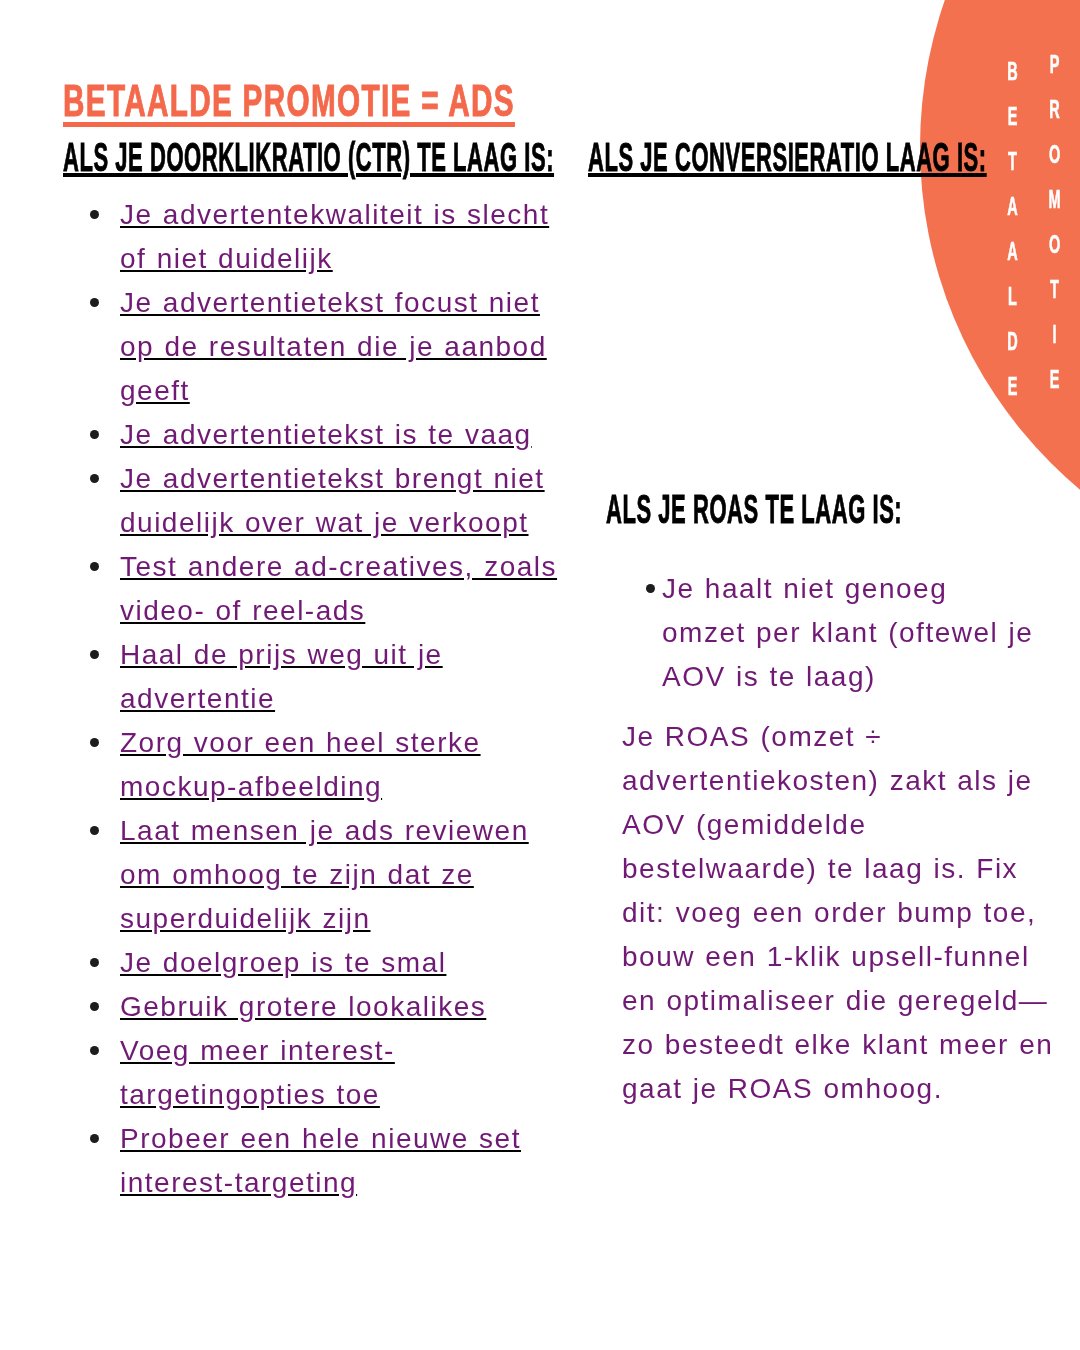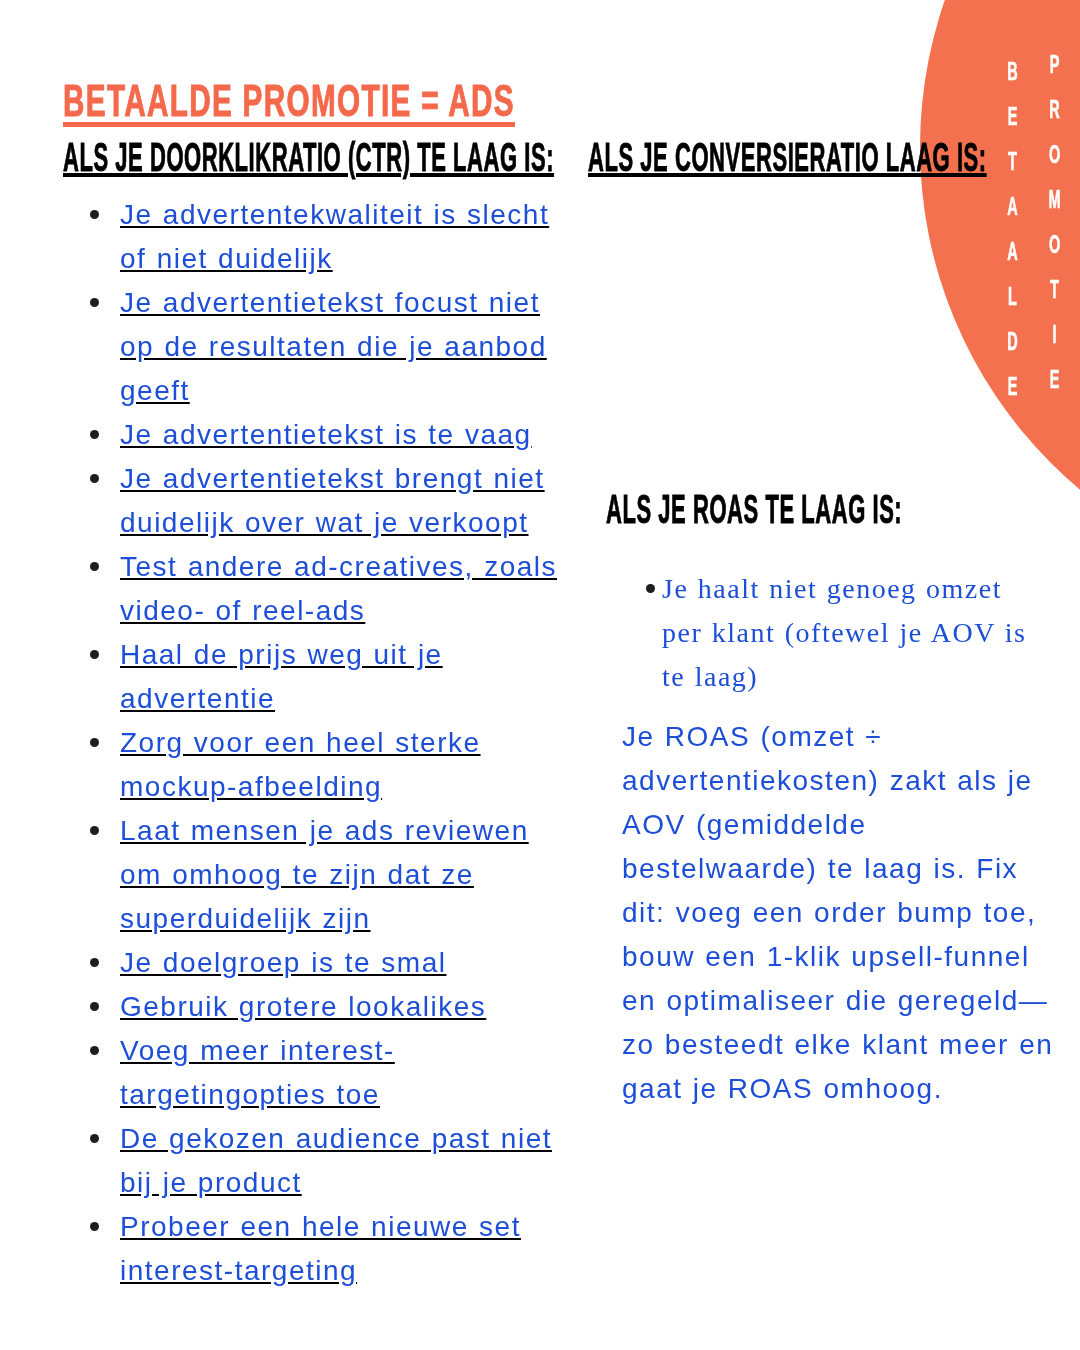--- a/index.html
+++ b/index.html
@@ -74,42 +74,42 @@
     white-space: nowrap;
     margin: 0;
   }
 
   
   .body-text {
     font-size: 28px;
     line-height: 44px;
     letter-spacing: 1.5px;
     word-spacing: 1px;
-    color: #1d4ed8;
+    color: #701a75;
   }
 
   
   .ctr-section  { position: absolute; left: 63px;  top: 137px; width: 510px; text-decoration: underline; }
   .conv-section { position: absolute; left: 588px; top: 137px; width: 470px; text-decoration: underline; }
   .roas-section { position: absolute; left: 606px; top: 489px; width: 440px; }
 
   .ctr-section ul {
     list-style: none;
     margin: 16px 0 0 0;
     padding: 0;
     width: 507px; 
   }
   .roas-section ul {
     list-style: none;
     margin: 38px 0 0 0;
     padding: 0;
     width: 431px; 
   }
   li.bullet-item { position: relative; padding-left: 57px; margin: 0; }
-  .roas-section li.bullet-item { padding-left: 56px; font-family: Liberation Serif, serif; }
+  .roas-section li.bullet-item { padding-left: 56px; }
   li.bullet-item::before {
     content: "";
     position: absolute;
     left: 27px;
     top: 17px;
     width: 9px;
     height: 9px;
     border-radius: 50%;
     background: #1d1d1d;
   }
@@ -136,21 +136,20 @@
       <li class="bullet-item">Je advertentietekst focust niet op de resultaten die je aanbod geeft</li>
       <li class="bullet-item">Je advertentietekst is te vaag</li>
       <li class="bullet-item">Je advertentietekst brengt niet duidelijk over wat je verkoopt</li>
       <li class="bullet-item">Test andere ad-creatives, zoals video- of reel-ads</li>
       <li class="bullet-item">Haal de prijs weg uit je advertentie</li>
       <li class="bullet-item">Zorg voor een heel sterke mockup-afbeelding</li>
       <li class="bullet-item">Laat mensen je ads reviewen om omhoog te zijn dat ze superduidelijk zijn</li>
       <li class="bullet-item">Je doelgroep is te smal</li>
       <li class="bullet-item">Gebruik grotere lookalikes</li>
       <li class="bullet-item">Voeg meer interest-targetingopties toe</li>
-      <li class="bullet-item">De gekozen audience past niet bij je product</li>
       <li class="bullet-item">Probeer een hele nieuwe set interest-targeting</li>
     </ul>
   </section>
 
   <section class="conv-section">
     <h2 class="sec-heading">ALS JE CONVERSIERATIO LAAG IS:</h2>
   </section>
 
   <section class="roas-section">
     <h2 class="sec-heading">ALS JE ROAS TE LAAG IS:</h2>

